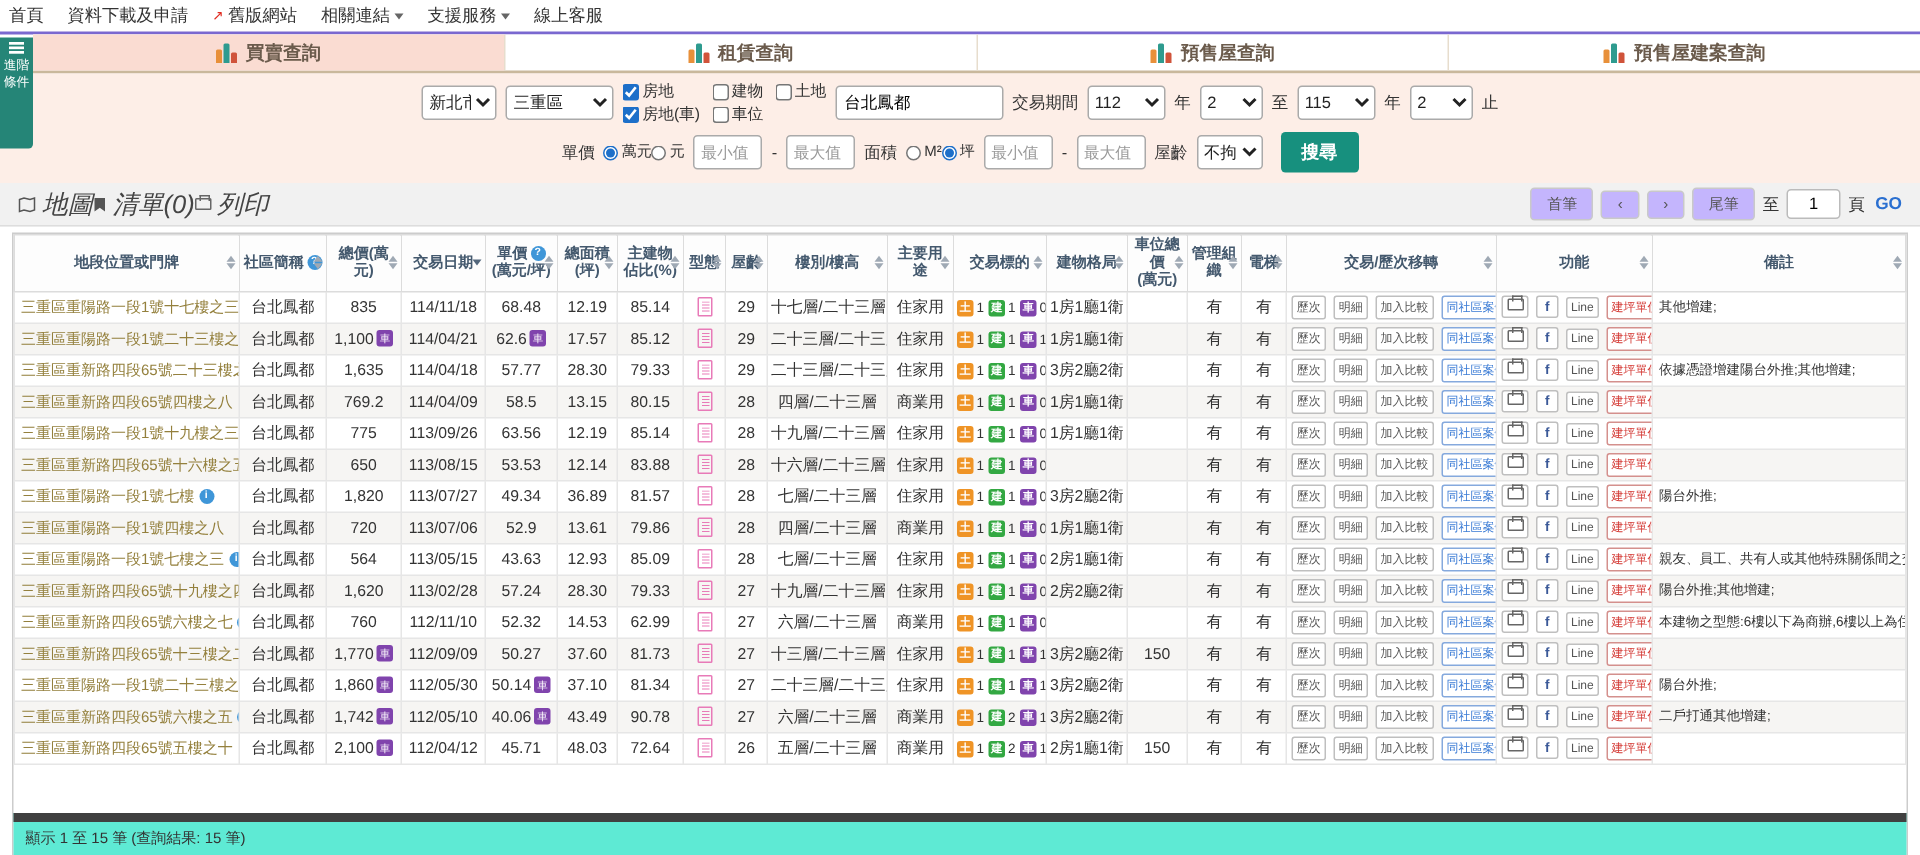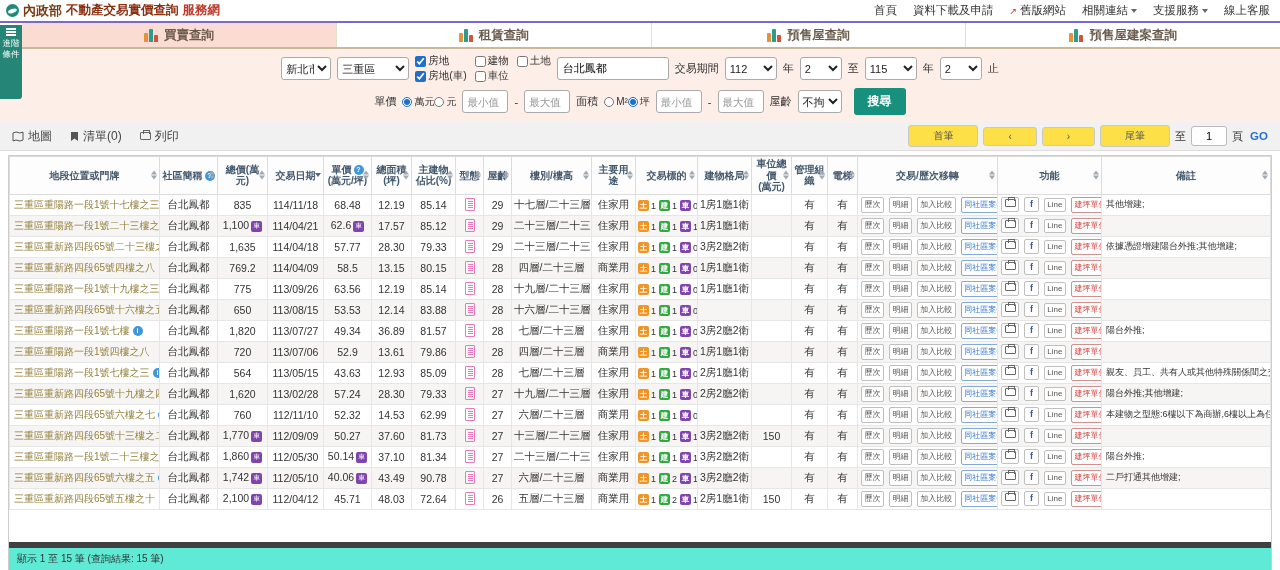--- a/index.html
+++ b/index.html
@@ -51,25 +51,25 @@
   .radio-stack { display:flex; flex-direction:row; font-size:10px; line-height:1.2; }
   .radio-stack label { display:flex; align-items:center; gap:2px; }
   .radio-stack input { width:10px; height:10px; accent-color:#1d6fc9; }
   .mm-input { width:46px; height:23px; border:1px solid #aaa; border-radius:3px; font-size:10.5px; padding:0 4px; }
   .mm-input::placeholder { color:#999; }
   .search-btn { background:#17907e; color:#fff; border:none; border-radius:3px; height:27px;
     padding:0 14px; font-size:12px; font-weight:bold; cursor:pointer; margin-left:6px; }
   
   .toolbar { height:29px; background:#f1f1f1; border-bottom:1px solid #ddd; display:flex;
     align-items:center; justify-content:space-between; padding:0 12px; }
-  .tb-left { display:flex; align-items:center; gap:18px; font-size:12px; color:#444; }
+  .tb-left { display:flex; align-items:center; font-size:17px; color:#444;font-style:italic; }
   .tb-item { display:flex; align-items:center; gap:4px; cursor:pointer; }
   .tb-right { display:flex; align-items:center; gap:5px; font-size:11px; color:#333; }
-  .pg-btn { background:#fde047; border:1px solid #c9c9c9; border-radius:3px; font-size:10px; color:#555;
-    padding:3px 24px; cursor:pointer; }
+  .pg-btn { background:#c4b5fd; border:1px solid #c9c9c9; border-radius:3px; font-size:10px; color:#555;
+    padding:3px 10px; cursor:pointer; }
   .pg-input { width:36px; height:20px; border:1px solid #bbb; border-radius:3px; text-align:center; font-size:11px; }
   .go-link { color:#2a6fd0; font-weight:bold; font-size:11.5px; cursor:pointer; margin-left:2px; }
   
   .table-wrap { margin:4px 8px 0 8px; border:1px solid #ccc; background:#fff; }
   table { width:100%; border-collapse:collapse; table-layout:fixed; }
   th { background:#fdfdfd; color:#44596e; font-size:10px; font-weight:bold; border:1px solid #dcdcdc;
     height:27px; padding:1px 2px; position:relative; line-height:1.15; text-align:center; vertical-align:middle; }
   td { border:1px solid #e6e6e6; font-size:10.5px; color:#333; text-align:center; height:21px;
     padding:0 2px; white-space:nowrap; overflow:hidden; }
   tbody tr:nth-child(even) td { background:#f6f5f3; }
@@ -108,26 +108,20 @@
   
   .bar-dark { height:9px; background:#6e6e6e; margin-top:5px; }
   .bar-beige { height:21px; background:#e3d8c2; display:flex; align-items:center; justify-content:center; gap:80px; }
   .bar-beige span { font-size:10.5px; color:#6f6a55; cursor:pointer; }
   .copyright { text-align:center; font-size:10px; color:#555; padding:4px 0; }
 </style>
 </head>
 <body>
 
 <div class="topnav">
-  <div class="brand">
-    <span class="brand-logo"></span>
-    <span class="brand-t1">內政部</span>
-    <span class="brand-t2">不動產交易實價查詢</span>
-    <span class="brand-t3">服務網</span>
-  </div>
   <div class="navitems" id="topnav-items">
   <span class="navitem">
 
     <span>首頁</span>
 
   </span>
 
   <span class="navitem">
 
     <span>資料下載及申請</span>

